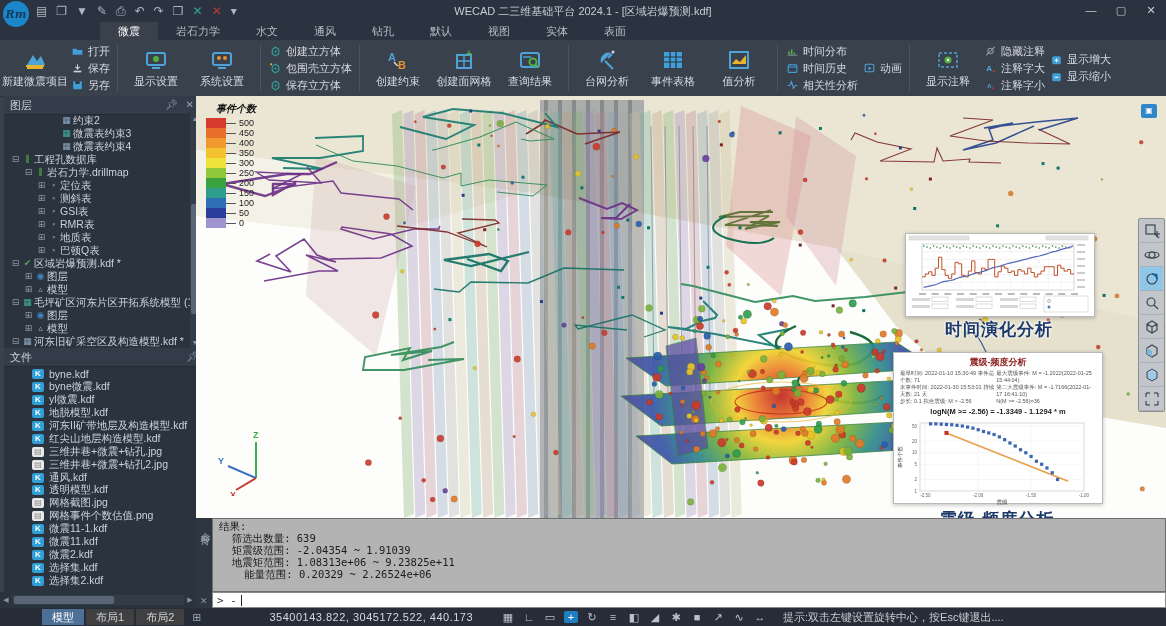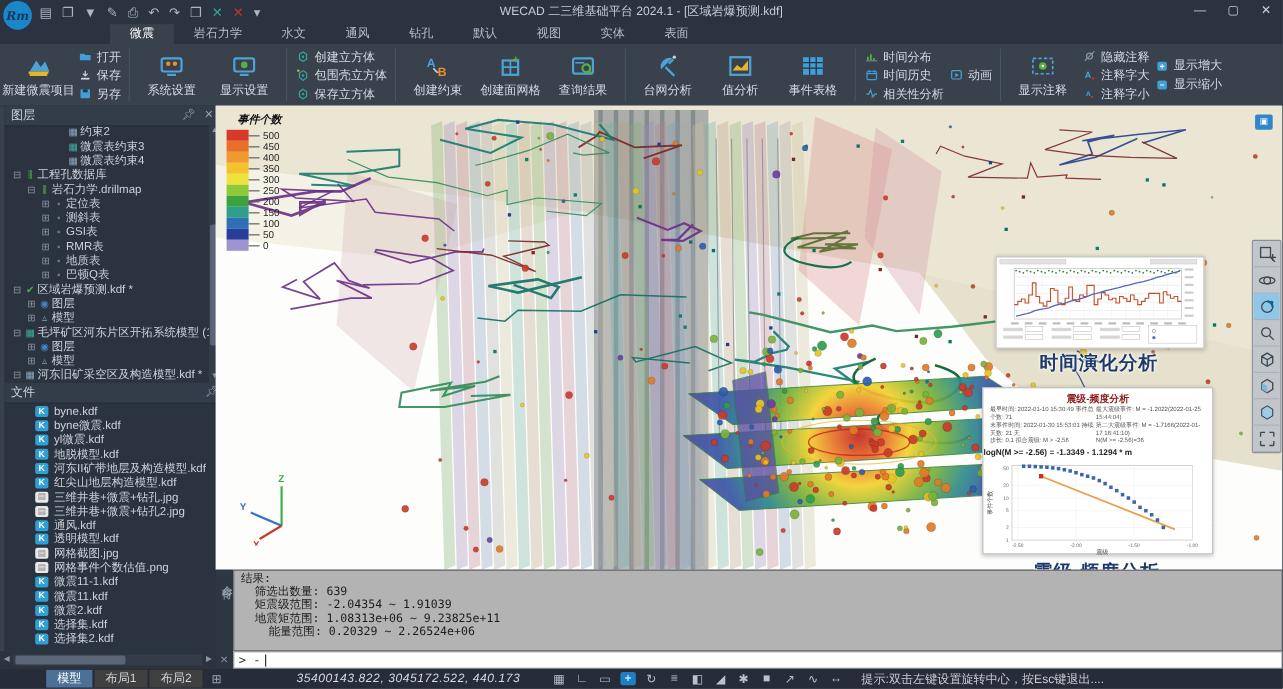--- a/index.html
+++ b/index.html
@@ -60,21 +60,21 @@
   .legend{position:absolute;left:10px;top:6px;z-index:6;}
   .legend .ltitle{font-size:10px;font-weight:bold;color:#111;margin-left:10px;margin-bottom:2px;font-style:italic;}
   .lrow{display:flex;align-items:center;height:10px;}
   .lband{width:20px;height:10px;}
   .ltick{width:10px;height:1px;background:#555;margin-right:3px;}
   .llab{font-size:9px;color:#222;}
   .chartpanel{position:absolute;background:#fff;border:1px solid #b9b9b9;box-shadow:0 1px 4px rgba(0,0,0,.25);z-index:6;}
   .caption{position:absolute;z-index:6;font-weight:bold;font-size:17px;color:#1d3a6b;text-shadow:0 0 3px #fff,0 0 3px #fff;letter-spacing:1px;}
   .p2title{text-align:center;font-size:9px;font-weight:bold;color:#8b1a1a;margin-top:3px;}
   .p2info{display:flex;justify-content:space-between;padding:1px 6px;color:#555;font-size:5.5px;line-height:7px;}
-  .p2eq{font-size:7.5px;font-weight:bold;color:#222;margin:1px 0;}
+  .p2eq{text-align:center;font-size:7.5px;font-weight:bold;color:#222;margin:1px 0;}
   .navtb{position:absolute;left:942px;top:122px;width:25px;z-index:7;background:#c2c6cb;border:1px solid #8a9099;border-radius:2px;}
   .navbtn{width:23px;height:23px;margin:0 auto;display:flex;align-items:center;justify-content:center;color:#4a5563;border-bottom:1px solid #aab0b8;}
   .navbtn.active{background:#8fc7e8;}
   .cornerbtn{position:absolute;left:945px;top:8px;width:16px;height:14px;background:#2f86c9;border-radius:2px;z-index:7;
              color:#fff;font-size:8px;text-align:center;line-height:14px;}
   .triad{position:absolute;left:18px;top:330px;z-index:5;}
   
   .console{position:absolute;left:196px;top:518px;width:970px;height:90px;background:#2b333f;}
   .ctab{position:absolute;left:0;top:0;width:16px;height:90px;background:#2e3642;color:#9aa4b2;}
   .ctab .vt{writing-mode:vertical-rl;font-size:10px;letter-spacing:2px;margin:6px 0 0 2px;}
@@ -82,21 +82,21 @@
   .cbody{position:absolute;left:16px;top:0;right:0;height:74px;background:#b3b3b3;border:1px solid #6e6e6e;box-sizing:border-box;
          font-family:"DejaVu Sans Mono",monospace;font-size:10.5px;line-height:12px;color:#1b1b1b;padding:1px 6px;white-space:pre;overflow:hidden;}
   .cinput{position:absolute;left:16px;top:74px;right:0;height:16px;background:#fff;border:1px solid #8a8a8a;box-sizing:border-box;
           font-family:"DejaVu Sans Mono",monospace;font-size:11px;color:#333;display:flex;align-items:center;padding-left:4px;gap:4px;}
   .caret{display:inline-block;width:1px;height:11px;background:#222;}
   
   .statusbar{position:absolute;left:0;top:608px;width:1166px;height:18px;background:#262d38;display:flex;align-items:center;font-size:11px;color:#c8ccd2;}
   .stab{padding:0 10px;height:16px;line-height:16px;margin-left:2px;background:#404040;color:#cfd4da;}
   .stab.active{background:#4d7196;color:#fff;}
   .splus{margin:0 8px;color:#9aa4b2;}
-  .coords{margin-left:60px;letter-spacing:.5px;color:#d5dae1;font-style:italic;}
+  .coords{margin-left:60px;letter-spacing:.5px;color:#d5dae1;}
   .sicons{display:flex;align-items:center;gap:7px;margin-left:28px;font-size:11px;color:#b9c1cb;}
   .sicons .si{width:14px;text-align:center;}
   .sicons .si.active{background:#1f7fc4;color:#fff;border-radius:2px;}
   .hint{margin-left:16px;color:#c8ccd2;}
 </style>
 </head>
 <body>
 
 <div class="app">
 
@@ -174,36 +174,36 @@
             <span>另存</span>
           </div>
         </div>
       </div>
       <div class="rsep"></div>
       <div class="rgroup">
         <div class="rbig">
           <div class="ric">
             <svg width="24" height="22" viewBox="0 0 24 22">
               <rect x="3" y="4" width="18" height="12" rx="2" fill="none" stroke="#4da3d6" stroke-width="2"></rect>
+              <circle cx="12" cy="10" r="3" fill="#53b043"></circle>
+              <path d="M8 19 h8" stroke="#4da3d6" stroke-width="2"></path>
+            </svg>
+          </div>
+          <div class="rlabel">显示设置</div>
+        </div>
+        <div class="rbig">
+          <div class="ric">
+            <svg width="24" height="22" viewBox="0 0 24 22">
+              <rect x="3" y="4" width="18" height="12" rx="2" fill="none" stroke="#4da3d6" stroke-width="2"></rect>
               <circle cx="9" cy="9" r="2" fill="#e8902c"></circle>
               <circle cx="15" cy="9" r="2" fill="#e8902c"></circle>
               <path d="M8 19 h8" stroke="#4da3d6" stroke-width="2"></path>
             </svg>
           </div>
           <div class="rlabel">系统设置</div>
-        </div>
-        <div class="rbig">
-          <div class="ric">
-            <svg width="24" height="22" viewBox="0 0 24 22">
-              <rect x="3" y="4" width="18" height="12" rx="2" fill="none" stroke="#4da3d6" stroke-width="2"></rect>
-              <circle cx="12" cy="10" r="3" fill="#53b043"></circle>
-              <path d="M8 19 h8" stroke="#4da3d6" stroke-width="2"></path>
-            </svg>
-          </div>
-          <div class="rlabel">显示设置</div>
         </div>
       </div>
       <div class="rsep"></div>
       <div class="rgroup">
         <div class="rcol">
           <div class="rsmall">
             <span class="ric">
               <svg width="13" height="12" viewBox="0 0 24 22">
                 <path d="M6 8 l6 -4 l6 4 v8 l-6 4 l-6 -4 Z" fill="none" stroke="#2fa89a" stroke-width="2"></path>
                 <circle cx="12" cy="12" r="2" fill="#2fa89a"></circle>
@@ -274,34 +274,34 @@
               <path d="M6 14 a8 8 0 0 1 10 -10 Z" fill="#4da3d6"></path>
               <path d="M10 12 l8 8 M13 9 l4 -4" stroke="#4da3d6" stroke-width="2"></path>
               <circle cx="18" cy="3" r="1.5" fill="#cfd5dc"></circle>
             </svg>
           </div>
           <div class="rlabel">台网分析</div>
         </div>
         <div class="rbig">
           <div class="ric">
             <svg width="24" height="22" viewBox="0 0 24 22">
+              <rect x="3" y="3" width="18" height="16" fill="#3f9fd6"></rect>
+              <path d="M3 8 h18 M3 13 h18 M9 3 v16 M15 3 v16" stroke="#2b3340" stroke-width="1.2"></path>
+            </svg>
+          </div>
+          <div class="rlabel">事件表格</div>
+        </div>
+        <div class="rbig">
+          <div class="ric">
+            <svg width="24" height="22" viewBox="0 0 24 22">
               <rect x="3" y="3" width="18" height="16" fill="none" stroke="#4da3d6" stroke-width="2"></rect>
               <path d="M5 15 l4 -5 l4 3 l6 -7 v9 h-14 Z" fill="#e8b42c"></path>
             </svg>
           </div>
           <div class="rlabel">值分析</div>
-        </div>
-        <div class="rbig">
-          <div class="ric">
-            <svg width="24" height="22" viewBox="0 0 24 22">
-              <rect x="3" y="3" width="18" height="16" fill="#3f9fd6"></rect>
-              <path d="M3 8 h18 M3 13 h18 M9 3 v16 M15 3 v16" stroke="#2b3340" stroke-width="1.2"></path>
-            </svg>
-          </div>
-          <div class="rlabel">事件表格</div>
         </div>
       </div>
       <div class="rsep"></div>
       <div class="rgroup">
         <div class="rcol">
           <div class="rsmall">
             <span class="ric">
               <svg width="13" height="12" viewBox="0 0 24 22">
                 <path d="M4 18 v-6 h3 v6 M9 18 v-10 h3 v10 M14 18 v-4 h3 v4" fill="#53b043"></path>
                 <path d="M3 19 h18" stroke="#8a94a2" stroke-width="1.5"></path>

